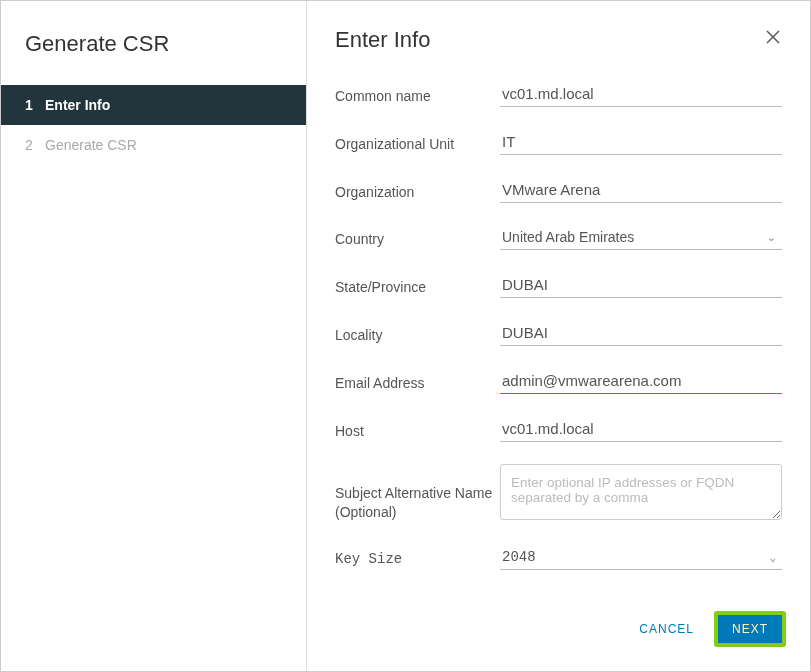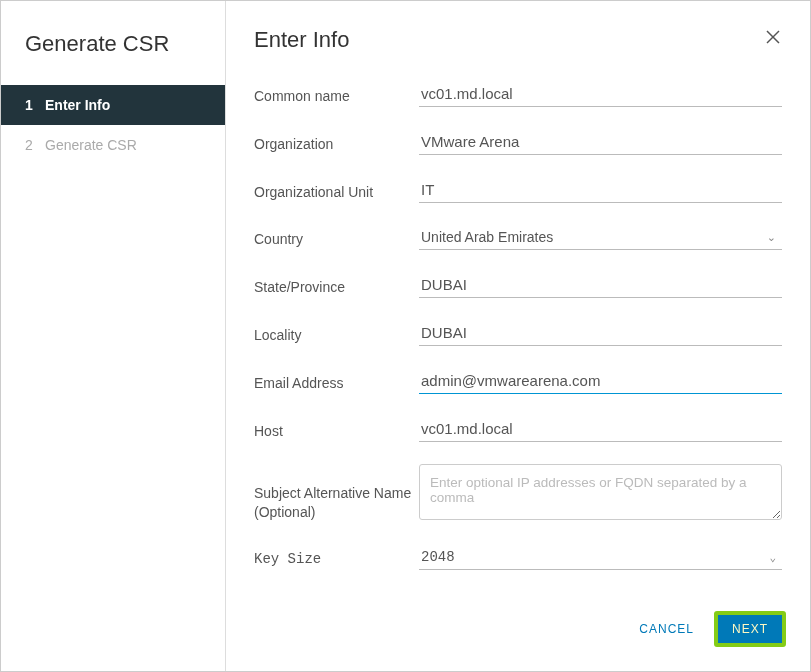--- a/index.html
+++ b/index.html
@@ -11,21 +11,21 @@
     }
     .dialog {
       width: 811px;
       height: 672px;
       border: 1px solid #ccc;
       display: flex;
       position: relative;
       background: #fff;
     }
     .sidebar {
-      width: 225px;
+      width: 306px;
       border-right: 1px solid #ddd;
       padding: 20px 0;
       flex-shrink: 0;
     }
     .sidebar-title {
       font-size: 22px;
       font-weight: 400;
       color: #333;
       padding: 10px 24px 28px 24px;
     }
@@ -187,27 +187,27 @@
     </div>
 
     <div class="scroll-area">
 
       <div class="form-row">
         <div class="form-label">Common name</div>
         <div class="form-control"><input class="input-text" value="vc01.md.local" style=""></div>
       </div>
 
       <div class="form-row">
+        <div class="form-label">Organizational Unit</div>
+        <div class="form-control"><input class="input-text" value="IT" style=""></div>
+      </div>
+
+      <div class="form-row">
         <div class="form-label">Organization</div>
         <div class="form-control"><input class="input-text" value="VMware Arena" style=""></div>
-      </div>
-
-      <div class="form-row">
-        <div class="form-label">Organizational Unit</div>
-        <div class="form-control"><input class="input-text" value="IT" style=""></div>
       </div>
 
       <div class="form-row">
         <div class="form-label">Country</div>
         <div class="form-control">
           <div class="select-wrap">
             <span>United Arab Emirates</span>
             <span class="chev">⌄</span>
           </div>
         </div>

